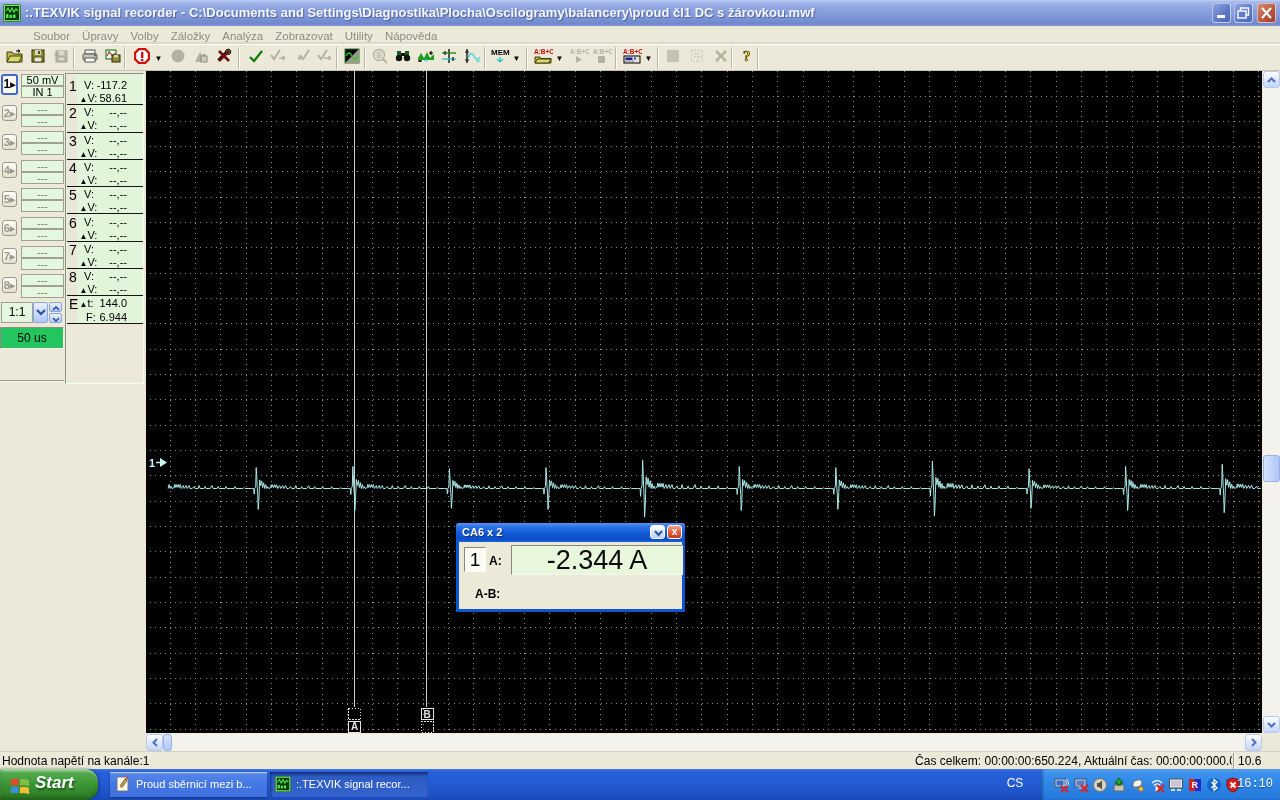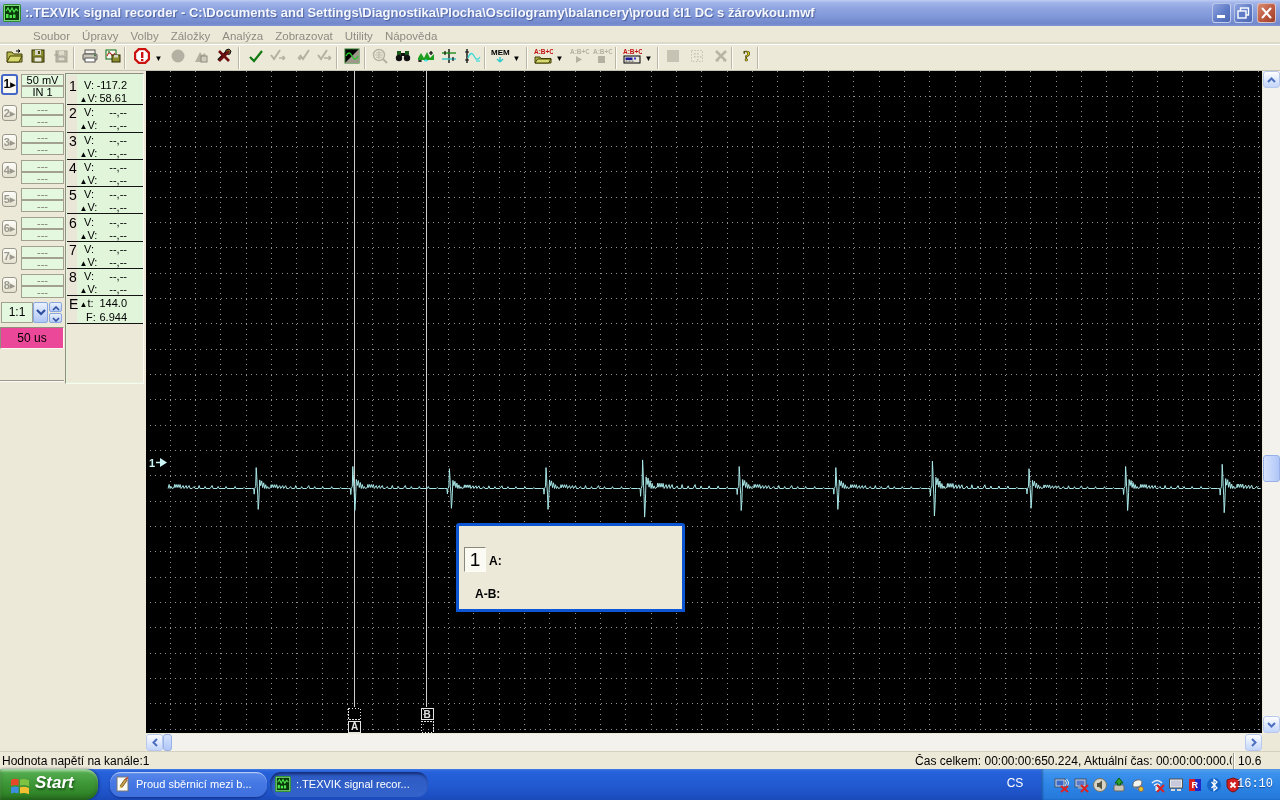--- a/index.html
+++ b/index.html
@@ -53,21 +53,21 @@
   .tri { font-size:8px; }
   #zoomwrap { position:absolute; left:1px; top:231px; }
   #zoombox { position:absolute; left:0; top:0; width:32px; height:21px; background:#E3F8DE; border:1px solid #A2A091;
     font-size:12px; text-align:center; line-height:19px; }
   #zoomdrop { position:absolute; left:32px; top:0; width:15px; height:21px; border:1px solid #87A6E2; border-radius:2px;
     background:linear-gradient(180deg,#E9F0FE 0%,#C2D4F9 70%,#AFC6F6 100%); }
   #zoomdrop svg { position:absolute; left:2px; top:6px; }
   .spinbtn { position:absolute; left:48px; width:13px; height:10px; border:1px solid #87A6E2; border-radius:2px;
     background:linear-gradient(180deg,#EAF1FE 0%,#C6D7FA 70%,#B2C8F6 100%); }
   .spinbtn svg { position:absolute; left:2px; top:3px; }
-  #timebase { position:absolute; left:0px; top:256px; width:64px; height:22px; background:#ec4899;
+  #timebase { position:absolute; left:0px; top:256px; width:64px; height:22px; background:#22c55e;
     border:1px solid; border-color:#908E81 #FBFAF1 #FBFAF1 #908E81; font-size:12px; text-align:center; line-height:20px; }
   #leftgroove { position:absolute; left:0; top:309px; width:64px; height:2px; border-top:1px solid #9A988B; border-bottom:1px solid #FBFAF1; }
 
   
   #plot { left:146px; top:71px; width:1116px; height:662px; background:#000; }
 
   
   .sb-track { background:#F3F2ED; }
   #vscroll { left:1263px; top:71px; width:17px; height:662px; }
   #hscroll { left:146px; top:734px; width:1116px; height:17px; }
@@ -108,21 +108,21 @@
 
   
   #taskbar { left:0; top:769px; width:1280px; height:31px;
     background:linear-gradient(180deg,#437ee6 0%,#3069df 5%,#2661da 12%,#2159d0 55%,#1d4fc2 88%,#1b4ab9 100%); }
   #startbtn { position:absolute; left:0; top:0; width:98px; height:31px; border-radius:0 13px 13px 0;
     background:linear-gradient(180deg,#7FCB7C 0%,#51A94C 14%,#3E9838 45%,#318629 78%,#2A7423 100%);
     box-shadow:1px 0 3px rgba(0,20,60,.5), inset 0 -2px 4px rgba(20,60,10,.4), inset 0 2px 2px rgba(255,255,255,.35); }
   #start-label { position:absolute; left:35px; top:4px; color:#fff; font-size:17px; font-weight:bold; font-style:italic;
     text-shadow:1px 2px 2px rgba(10,50,10,.6); }
   #start-logo { position:absolute; left:9px; top:5px; }
-  .taskbtn { position:absolute; top:3px; height:25px; border-radius:11px; color:#fff; font-size:11px;
+  .taskbtn { position:absolute; top:3px; height:25px; border-radius:0; color:#fff; font-size:11px;
     background:linear-gradient(180deg,#82a7f2 0%,#5585e9 10%,#4578e4 45%,#3f70de 100%);
     box-shadow:inset 0 1px 0 rgba(255,255,255,.45), 0 1px 2px rgba(0,10,60,.4); }
   .taskbtn.pressed { background:linear-gradient(180deg,#2853b4 0%,#2e5cc4 20%,#3463cd 100%);
     box-shadow:inset 1px 2px 3px rgba(0,10,60,.55); }
   .taskbtn .ticon { position:absolute; left:5px; top:4px; width:16px; height:16px; }
   .taskbtn .tlbl { position:absolute; left:26px; top:6px; right:4px; white-space:nowrap; overflow:hidden; }
   #lang-ind { position:absolute; left:1000px; top:7px; width:30px; text-align:center; color:#fff; font-size:12px; }
   #tray { position:absolute; left:1041px; top:0; width:239px; height:31px;
     background:linear-gradient(180deg,#5ca6f0 0%,#3d92ec 12%,#2e86e6 50%,#2478da 100%);
     box-shadow:inset 2px 0 2px rgba(0,20,90,.35); }
@@ -613,22 +613,34 @@
   <div class="sthumb" id="hthumb"></div>
   <div class="sbtn" style="left:1099px;top:0">
     <svg width="6" height="9" viewBox="0 0 6 9">
         <path d="M1 1 L4.5 4.5 L1 8" fill="none" stroke="#4D6FC0" stroke-width="2"></path>
       </svg>
   </div>
 </div>
 <div class="abs" id="sbcorner"></div>
 
 <div class="abs" id="popup">
+  <div id="popup-title">
+    <span id="popup-title-text">CA6 x 2</span>
+    <div class="pop-btn" id="pop-drop">
+      <svg width="9" height="7" viewBox="0 0 9 7">
+          <path d="M1 1 L4.5 5 L8 1" fill="none" stroke="#26549E" stroke-width="2"></path>
+        </svg>
+    </div>
+    <div class="pop-btn" id="pop-close">
+        <span>x</span>
+      </div>
+  </div>
   <div class="pop-chbox">1</div>
   <div class="pop-label" style="left:30px;top:28px">A:</div>
+  <div class="pop-val" style="top:19px">-2.344 A</div>
   <div class="pop-label" style="left:16px;top:61px">A-B:</div>
 </div>
 
 <div class="abs" id="statusbar">
   <div id="status-left">Hodnota napětí na kanále:1</div>
   <div id="status-time-wrap">
     <div id="status-time">Čas celkem: 00:00:00:650.224, Aktuální čas: 00:00:00:000.0</div>
   </div>
   <div id="status-div"></div>
   <div id="status-right">10.6</div>

